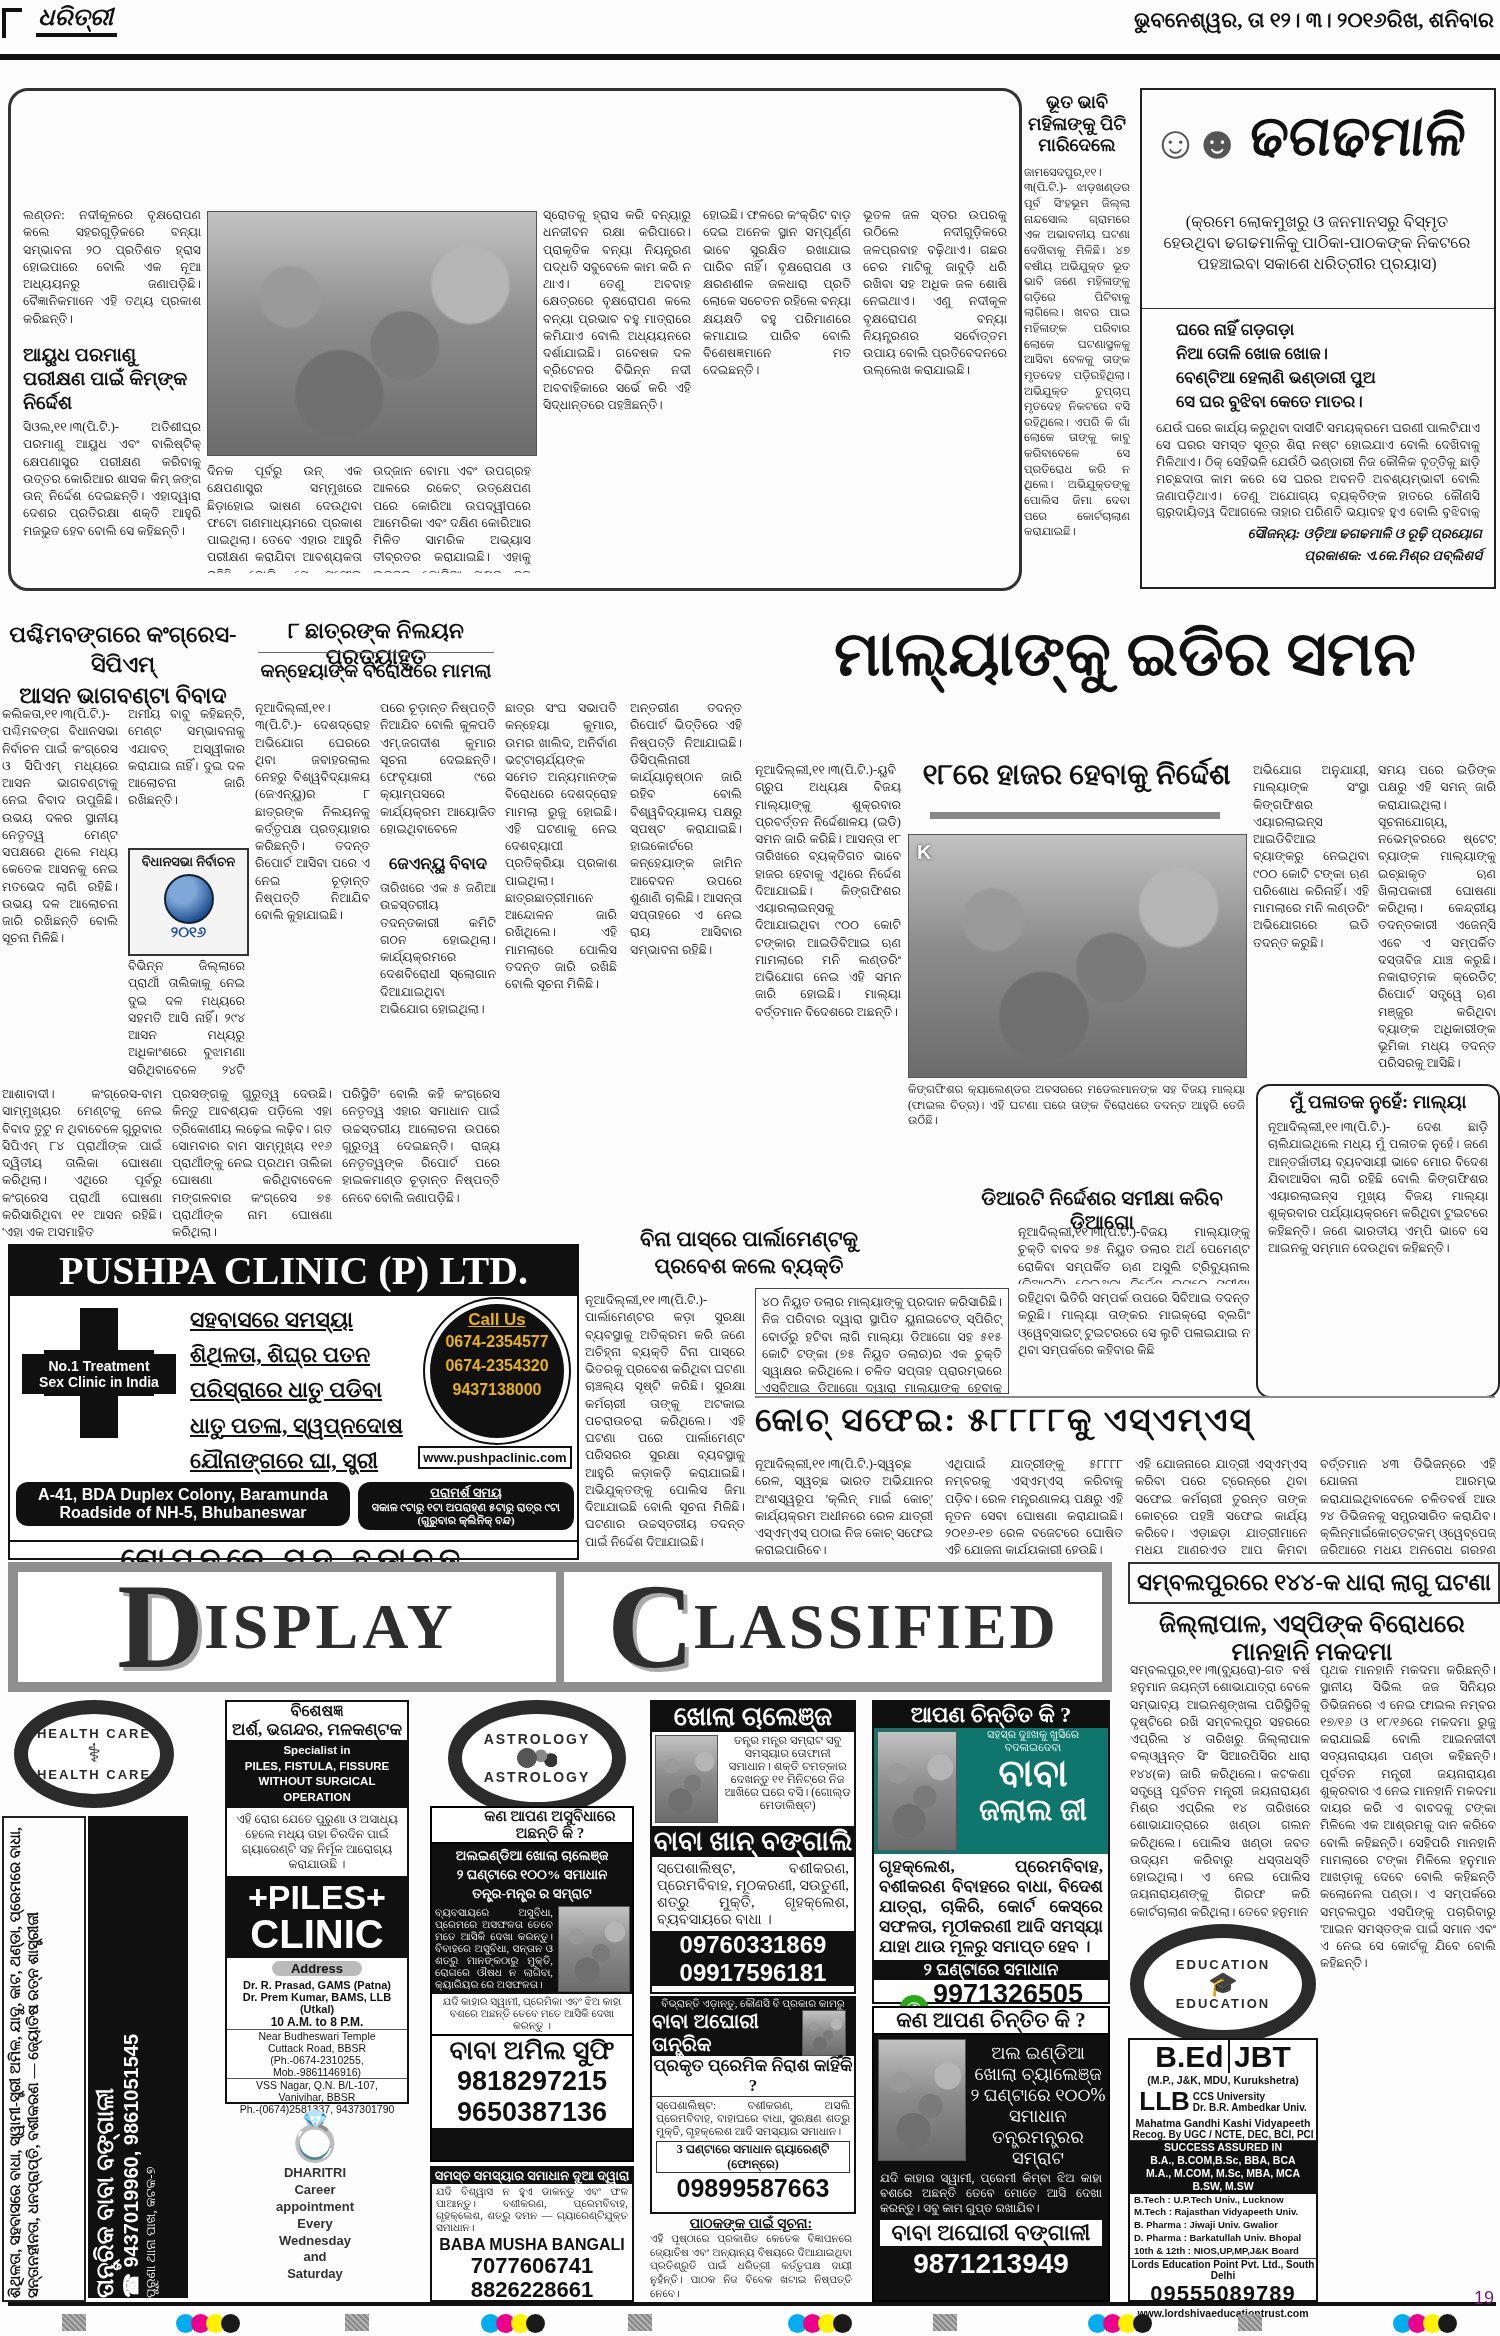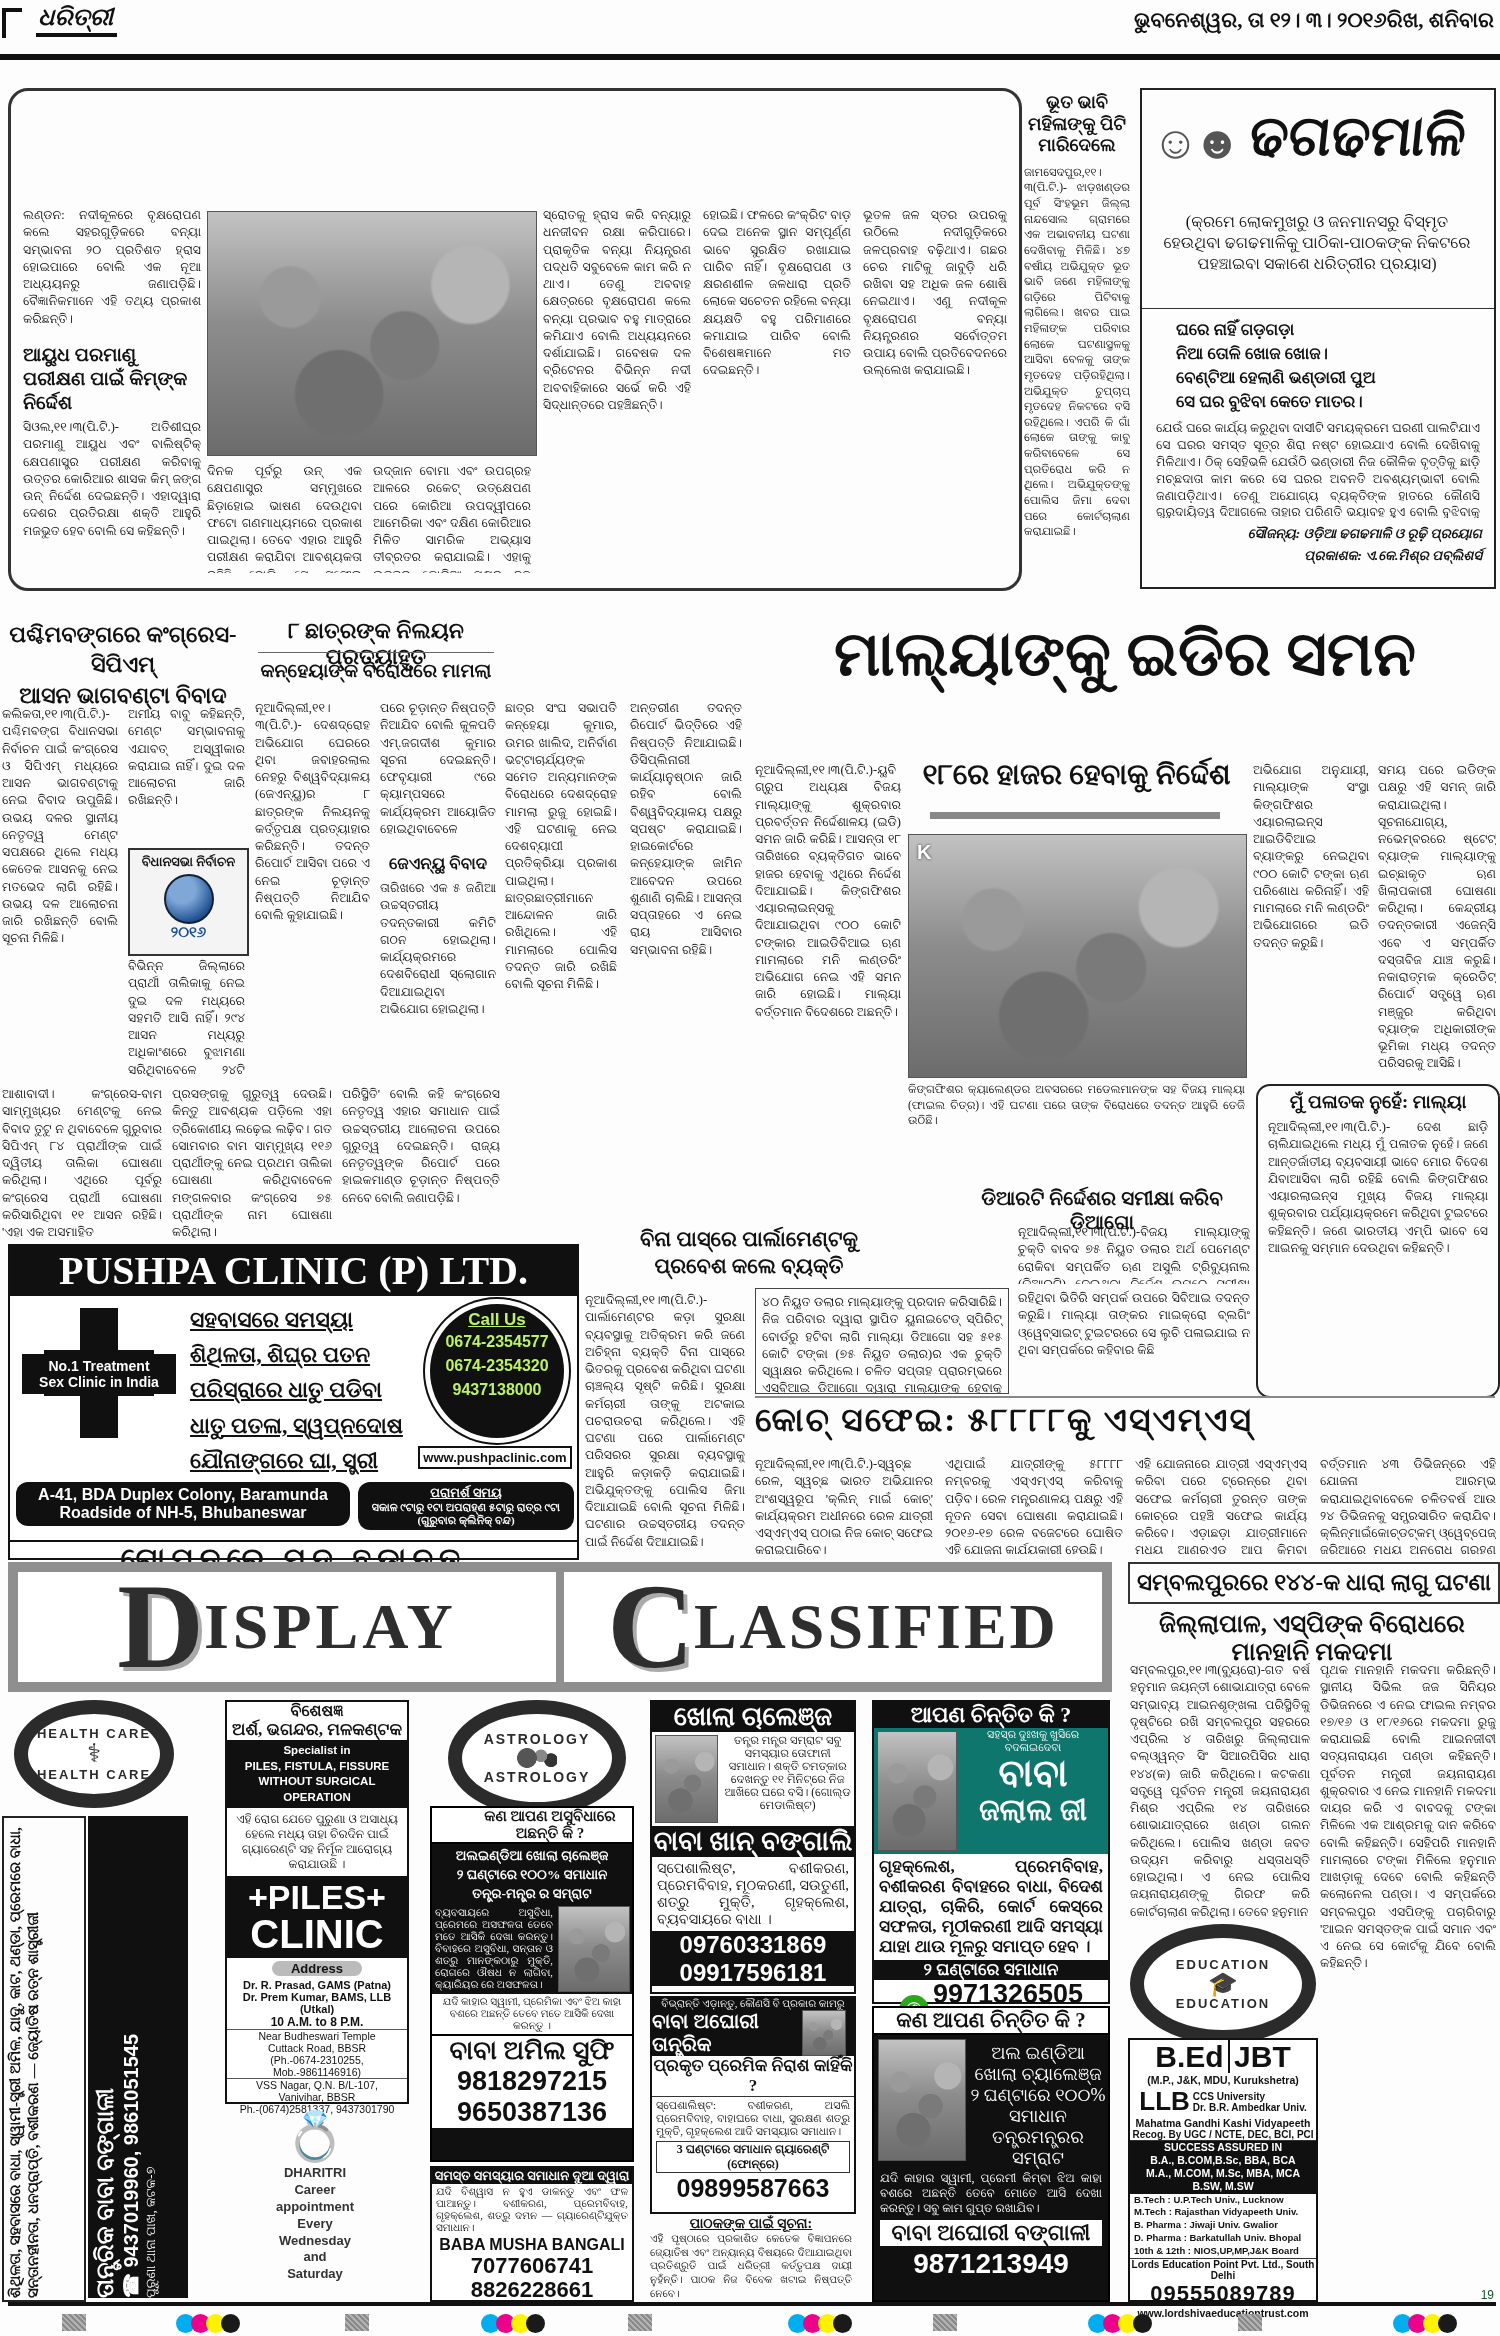--- a/index.html
+++ b/index.html
@@ -19,21 +19,21 @@
      radial-gradient(circle at 60% 55%, #7a7a7a 0 14%, transparent 15%),
      radial-gradient(circle at 80% 30%, #b5b5b5 0 12%, transparent 13%),
      radial-gradient(circle at 40% 75%, #6f6f6f 0 16%, transparent 17%),
      linear-gradient(180deg,#c2c2c2 0%,#8d8d8d 45%,#6c6c6c 100%);
      border:1px solid #555;}
   .oval-logo{border:14px solid #2b2b2b;border-radius:50%;background:#fff;
      display:flex;align-items:center;justify-content:center;flex-direction:column;}
   .oval-word{font-family:"Liberation Sans",sans-serif;font-weight:bold;letter-spacing:2px;color:#2b2b2b;}
   .blackbox{background:#101010;color:#fff;}
   .adborder{border:2px solid #111;background:#fff;}
-  .starburst{background:#101010;color:#bef264;border-radius:50%;
+  .starburst{background:#101010;color:#eab308;border-radius:50%;
      box-shadow:0 0 0 5px #fff,0 0 0 7px #101010;}
   .vwrap{overflow:hidden;}
   .vtext{position:absolute;left:0;top:0;transform:rotate(-90deg) translateX(-100%);
      transform-origin:0 0;}
   .dot{width:19px;height:19px;border-radius:50%;display:inline-block;margin-right:-4px;}
   .regsq{width:24px;height:17px;display:inline-block;
      background:repeating-linear-gradient(45deg,#8a8a8a 0 2px,#b3b3b3 2px 4px);}
   .sans{font-family:"Liberation Sans",sans-serif;}
 </style>
 </head>
@@ -359,21 +359,21 @@
 M.Tech : Rajasthan Vidyapeeth Univ.
 B. Pharma : Jiwaji Univ. Gwalior
 D. Pharma : Barkatullah Univ. Bhopal
 10th &amp; 12th : NIOS,UP,MP,J&amp;K Board</div>
   <div class="b" style="font-size:10px;border-top:1px solid #333;">Lords Education Point Pvt. Ltd., South Delhi</div>
   <div class="b" style="font-size:22px;letter-spacing:1px;">09555089789</div>
   <div class="b" style="font-size:10.5px;">www.lordshivaeducationtrust.com</div>
 </div>
 
 <div class="a rule" style="left:8px;top:2302px;width:1488px;height:4px;"></div>
-<div class="a sans" style="right:6px;top:2288px;font-size:12px;color:#14532d;">19</div>
+<div class="a sans" style="right:6px;top:2288px;font-size:18px;color:#701a75;">19</div>
 
 <div class="a" style="left:0;top:2314px;width:1500px;height:20px;">
   <span class="regsq a" style="left:62px;"></span>
   <span class="a" style="left:176px;">
     <span class="dot" style="background:#00aeef;"></span><span class="dot" style="background:#ec008c;"></span><span class="dot" style="background:#fff200;"></span><span class="dot" style="background:#1a1a1a;"></span>
   </span>
   <span class="regsq a" style="left:345px;"></span>
   <span class="a" style="left:481px;">
     <span class="dot" style="background:#00aeef;"></span><span class="dot" style="background:#ec008c;"></span><span class="dot" style="background:#fff200;"></span><span class="dot" style="background:#1a1a1a;"></span>
   </span>

